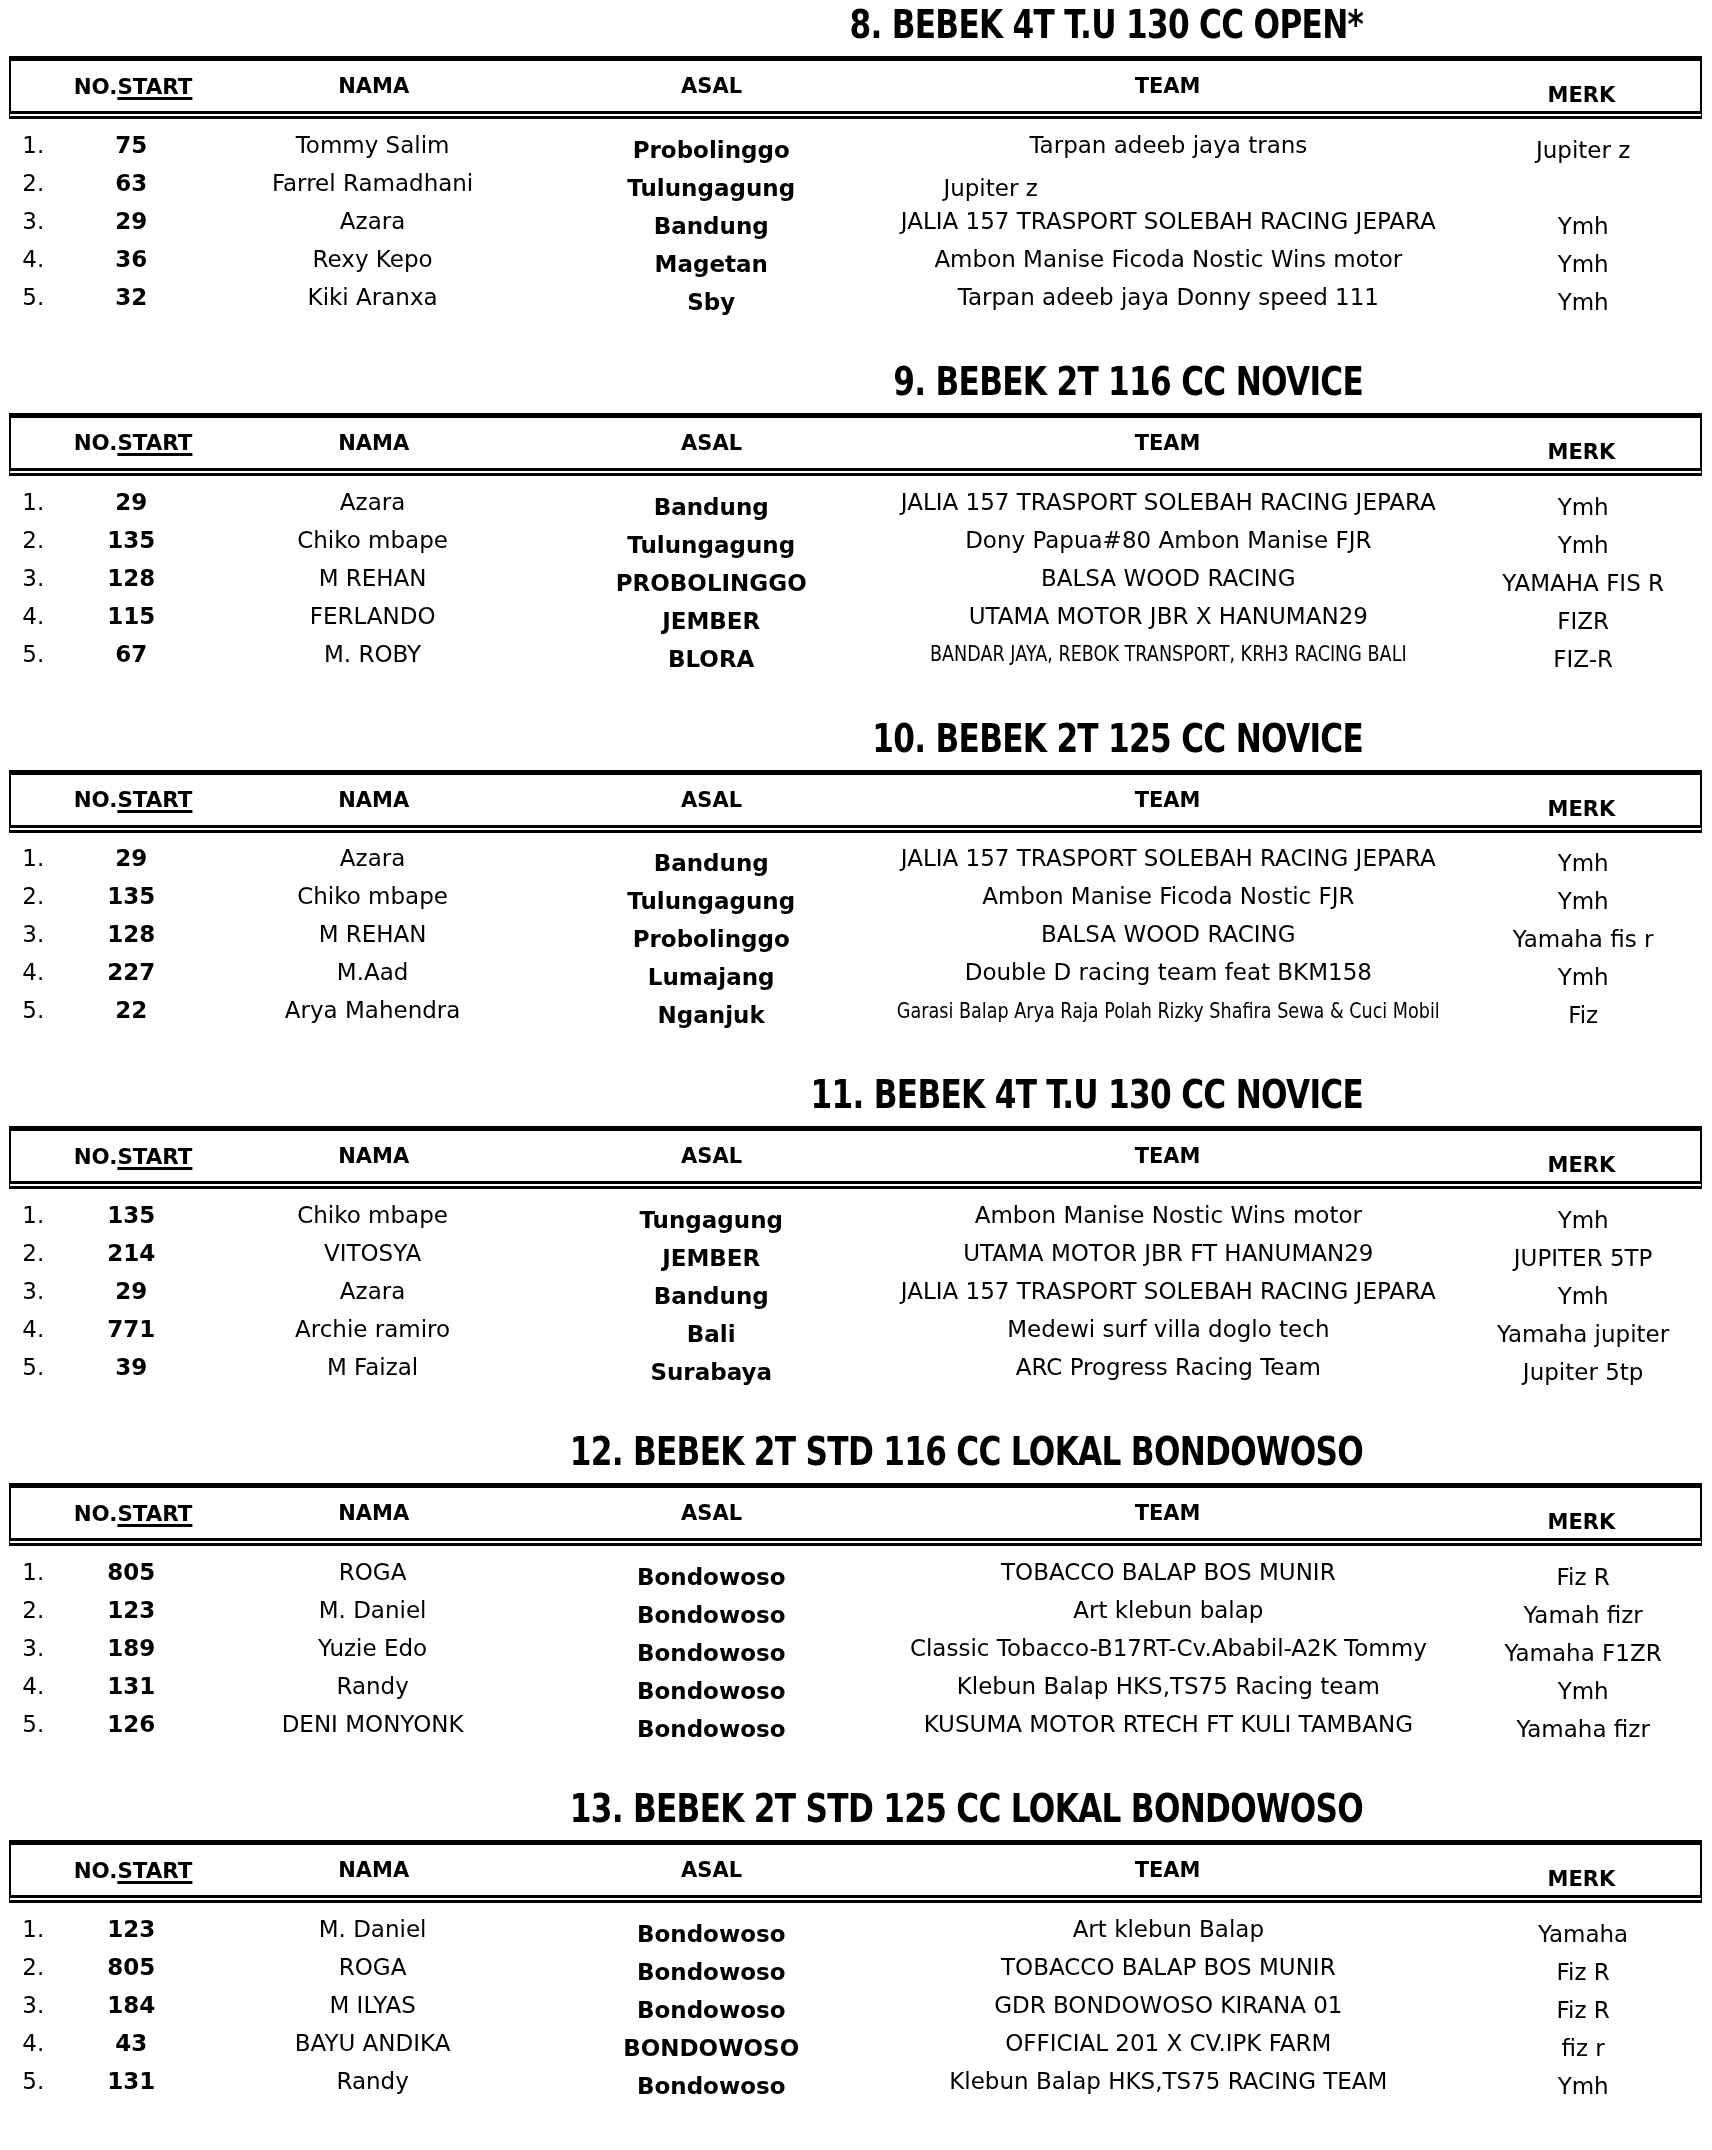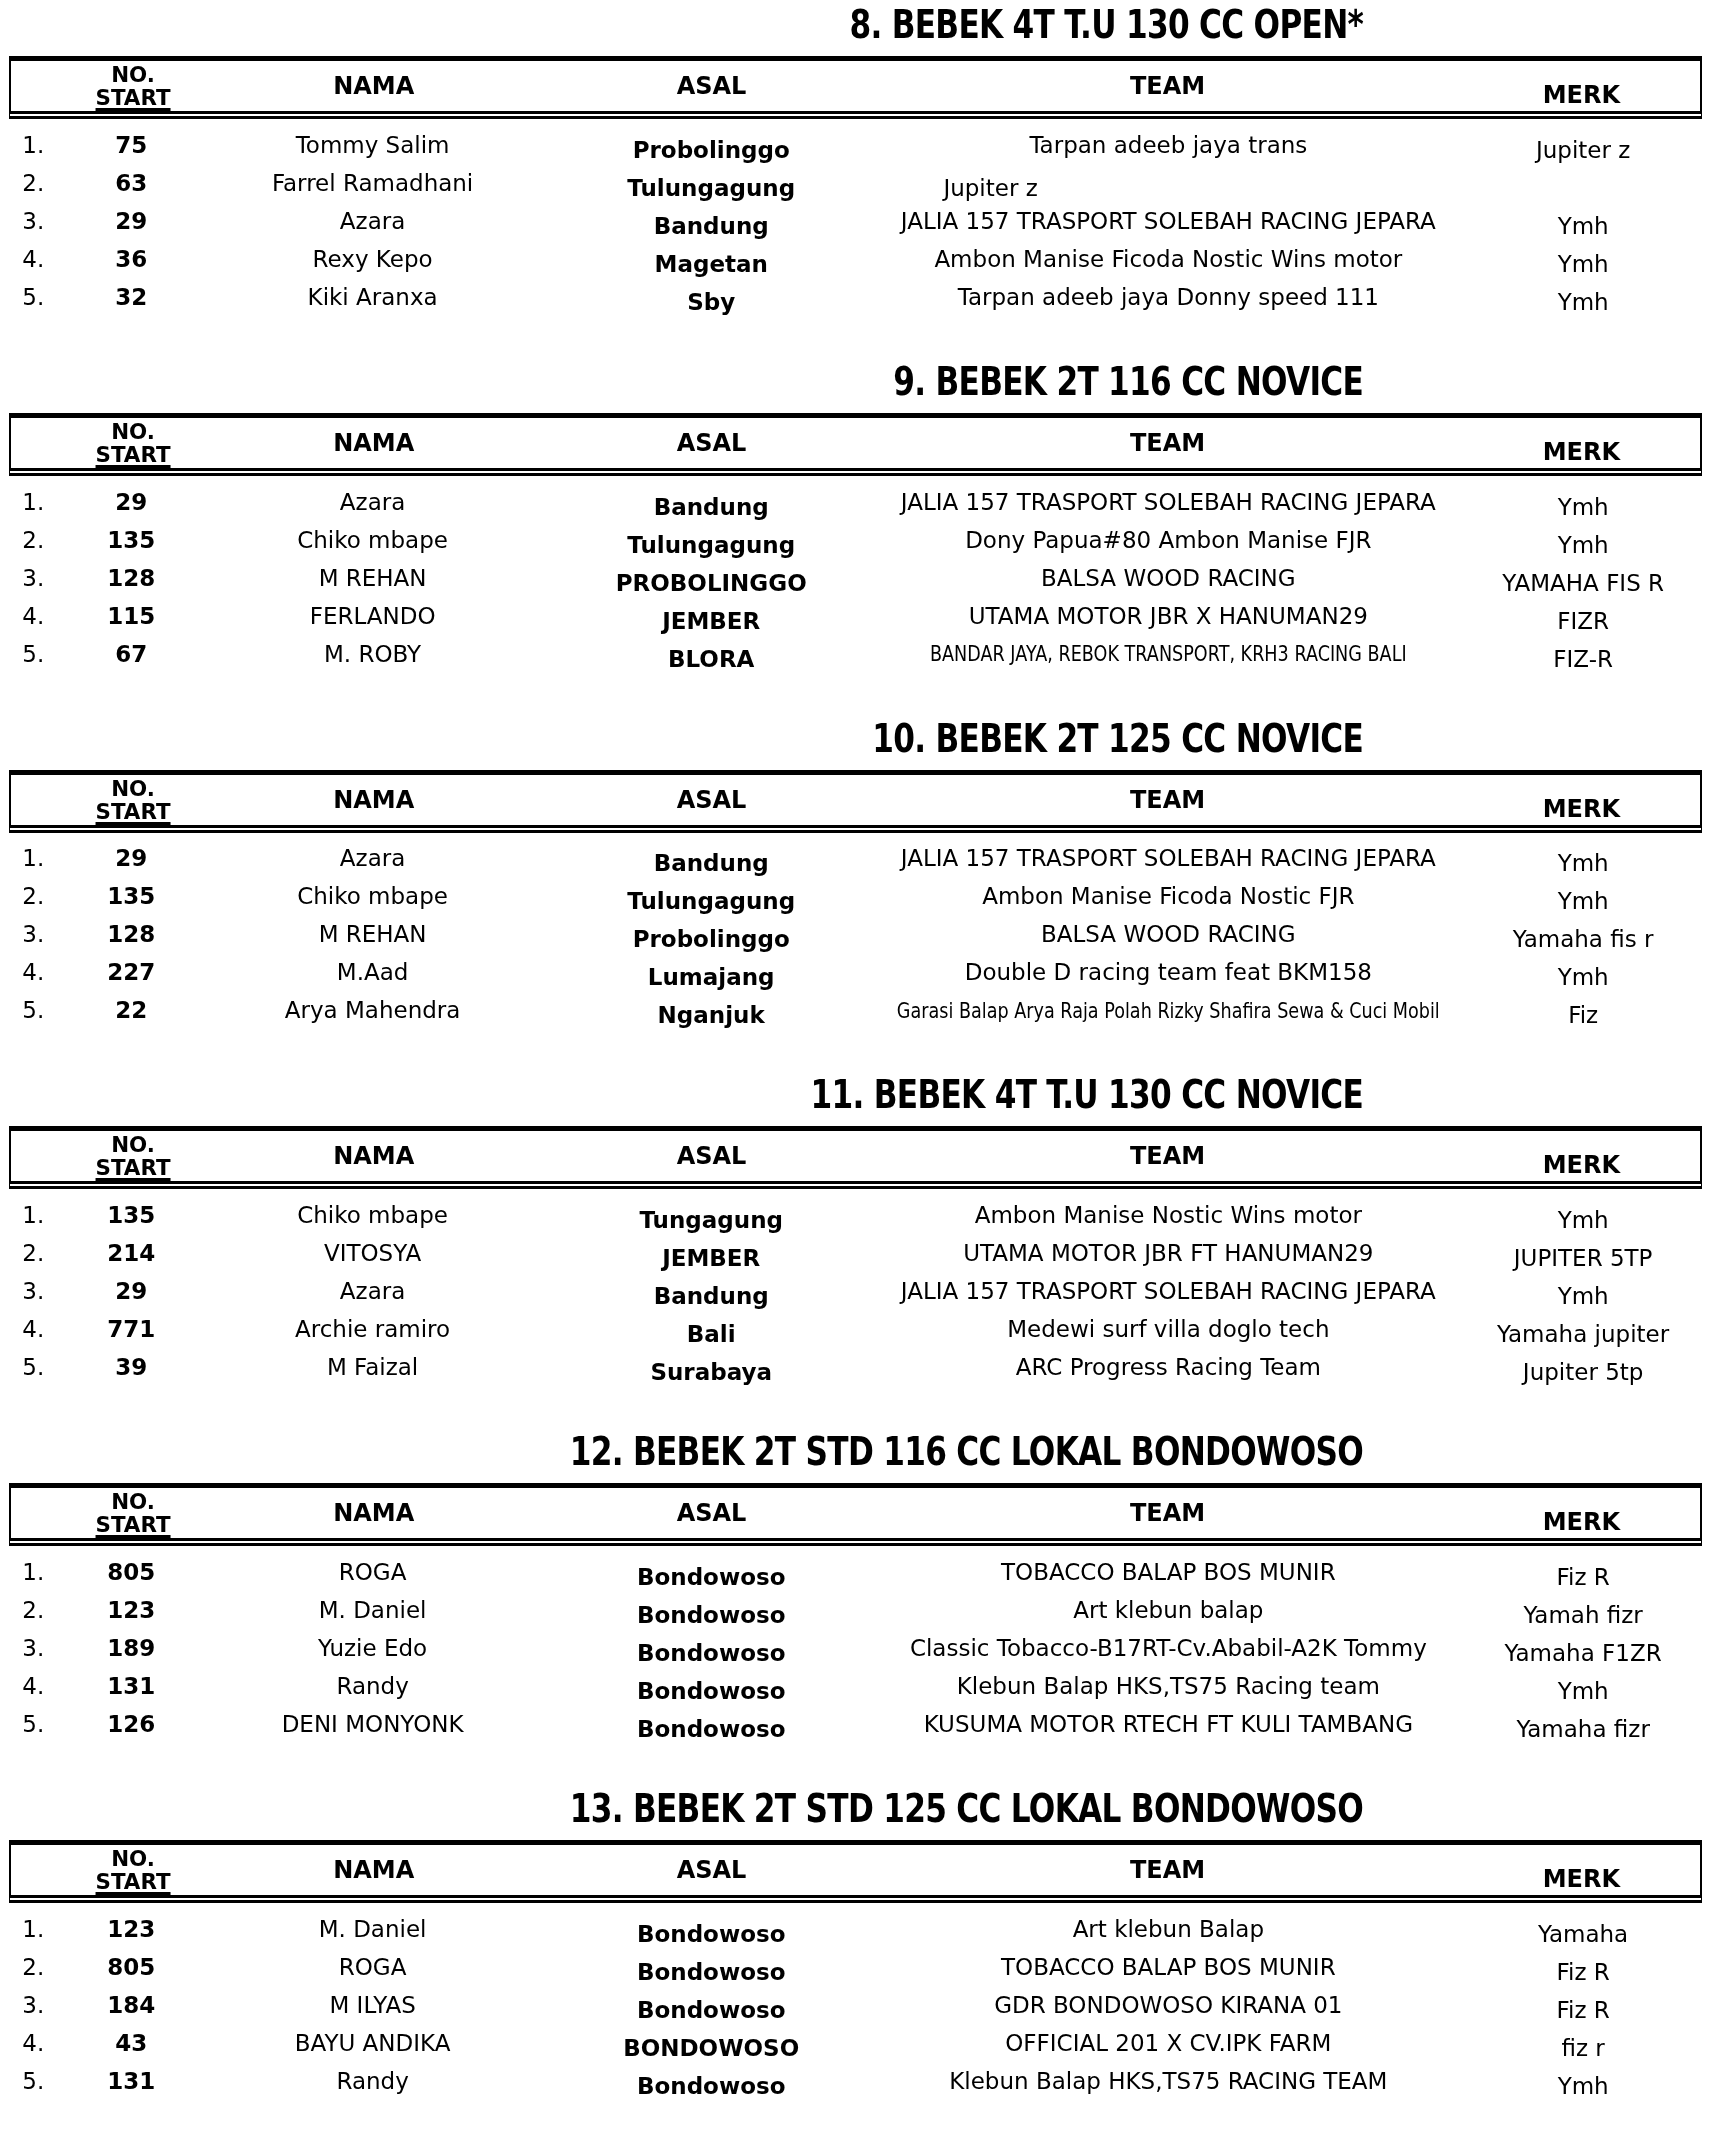--- a/index.html
+++ b/index.html
@@ -41,24 +41,24 @@
     border-left: 2.6px solid #000;
     border-right: 2.6px solid #000;
     border-bottom: 8.6px double #000;
     box-sizing: content-box;
   }
   .hc {
     display: flex;
     align-items: center;
     justify-content: center;
     font-weight: 700;
-    font-size: 24px;
+    font-size: 21px;
   }
   .hc.c-start {
-    flex-direction: column;
+    flex-direction: row;
     font-size: 21.4px;
     line-height: 1.08;
   }
   .start-line {
     text-decoration: underline;
     text-decoration-thickness: 2.6px;
     text-underline-offset: 3.4px;
   }
   .tbody { padding-top: 6.8px; }
   .trow {

